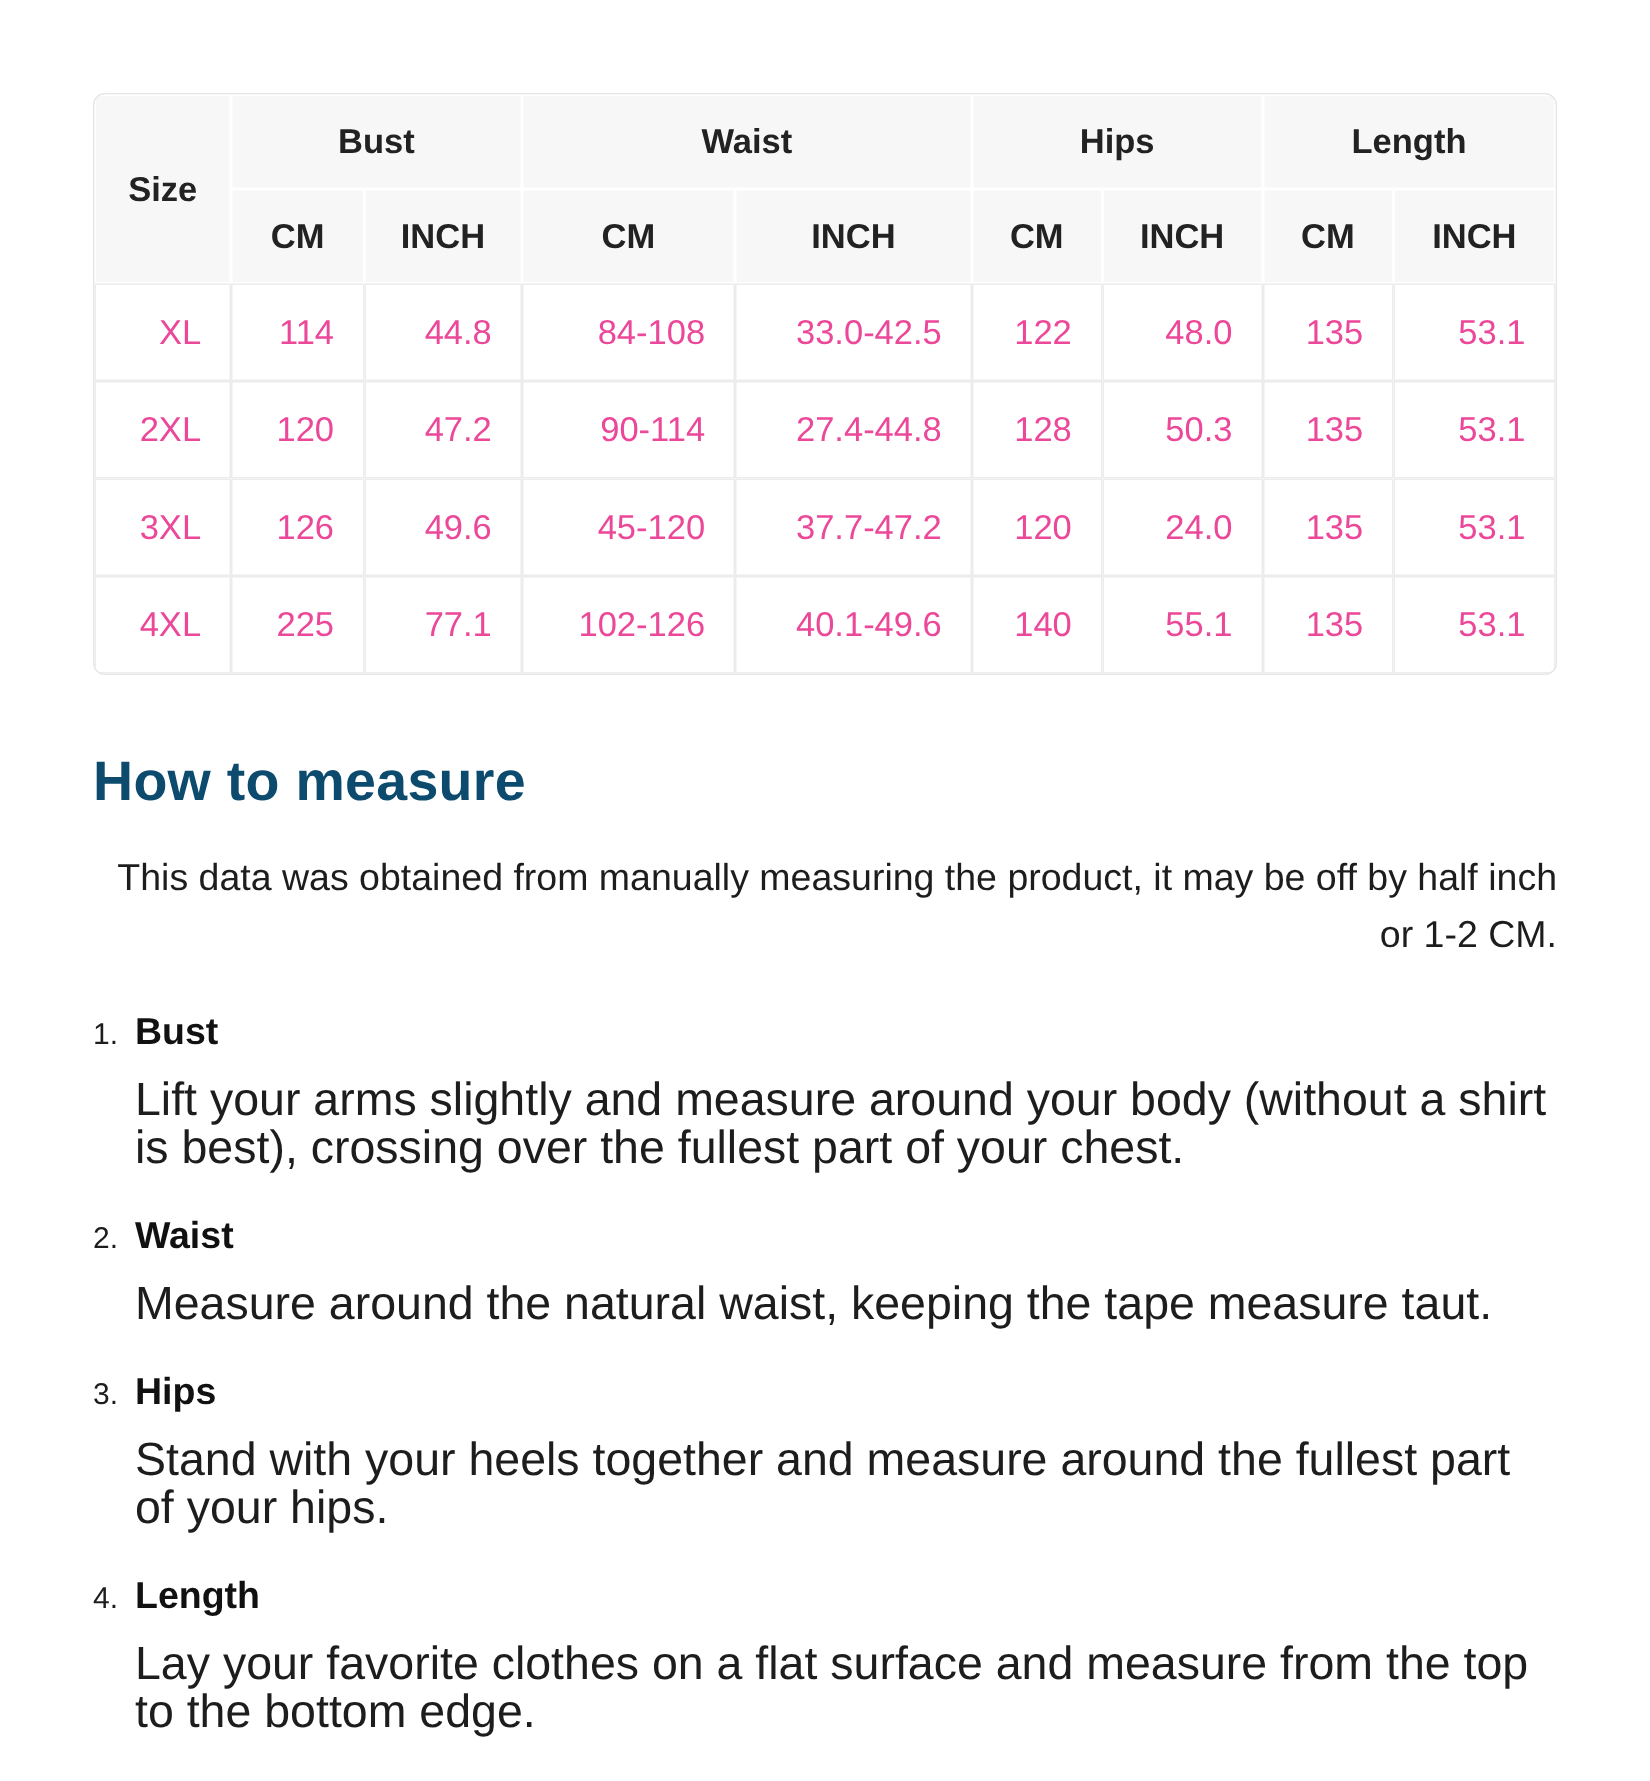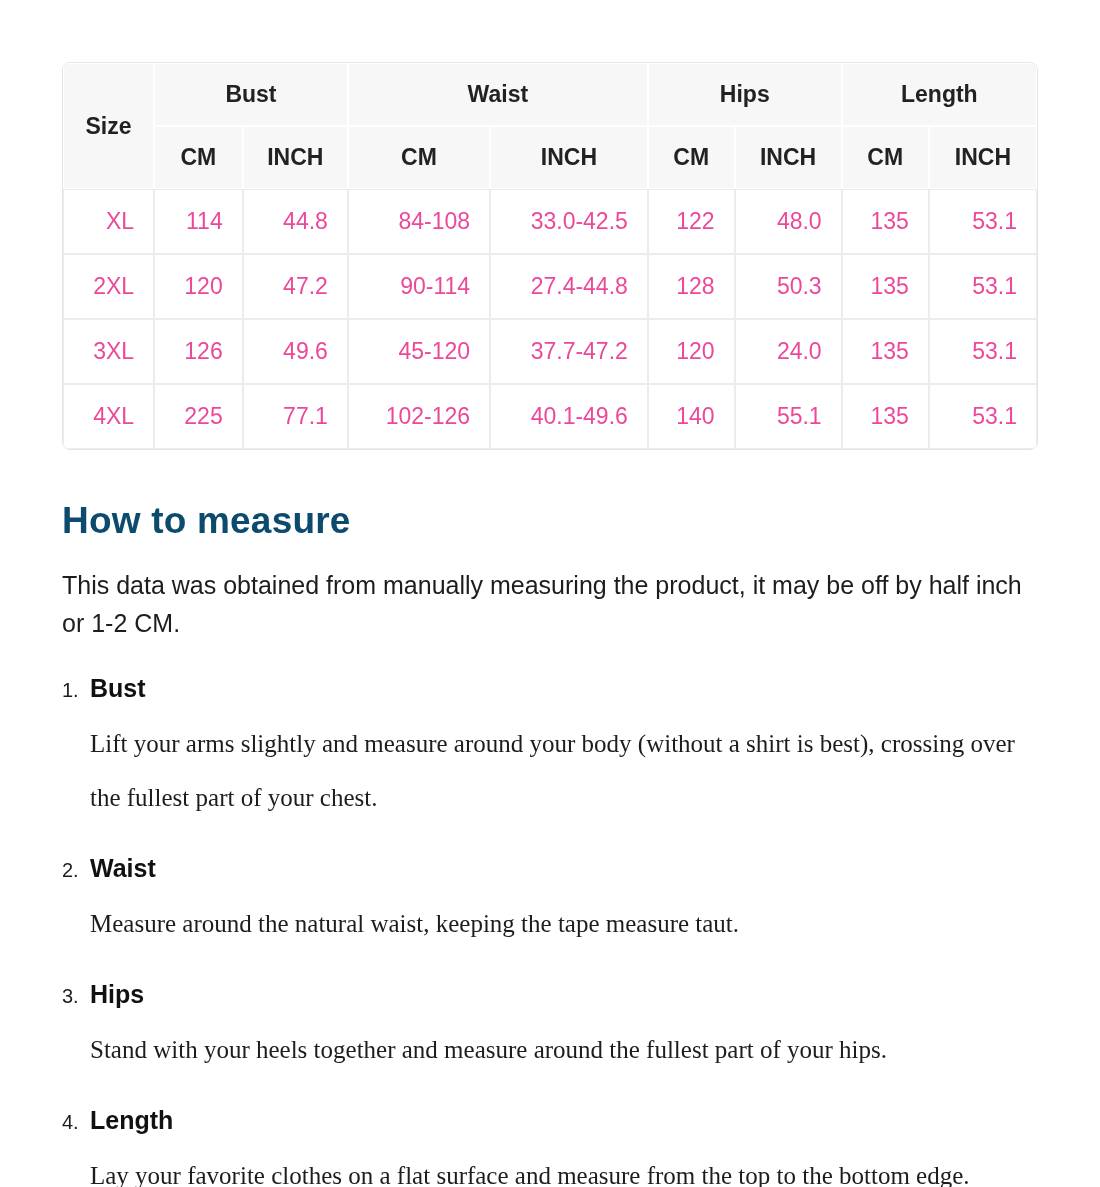--- a/index.html
+++ b/index.html
@@ -57,20 +57,21 @@
     margin: 50px 0 0 0;
     font-size: 37px;
     font-weight: 700;
     color: #0c4a6e;
     letter-spacing: 0.2px;
   }
   .howto-intro {
     margin: 24px 0 0 0;
     font-size: 25px;
     line-height: 38px;
+    text-align: right;
   }
   .steps {
     margin-top: 30px;
   }
   .step { margin-bottom: 27px; }
   .step-head {
     display: flex;
     align-items: baseline;
   }
   .step-num {
@@ -79,23 +80,22 @@
     color: #1d1d1d;
   }
   .step-title {
     font-size: 25px;
     font-weight: 700;
     color: #111111;
     line-height: 32px;
   }
   .step-desc {
     margin: 13px 0 0 28px;
-    font-size: 25px;
-    line-height: 54px;
-    font-family: Liberation Serif, serif;
+    font-size: 31px;
+    line-height: 32px;
   }
 </style>
 </head>
 <body>
 
 <div class="content">
 
   <div class="table-wrap">
     <table class="size-chart">
       <colgroup>

